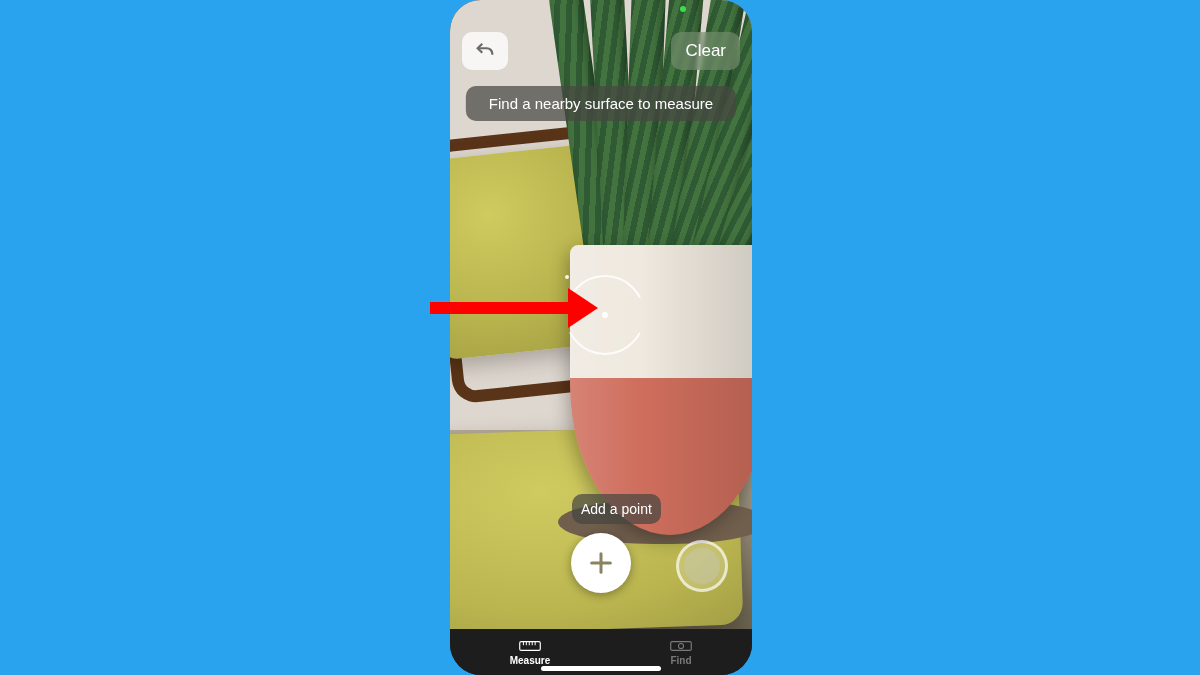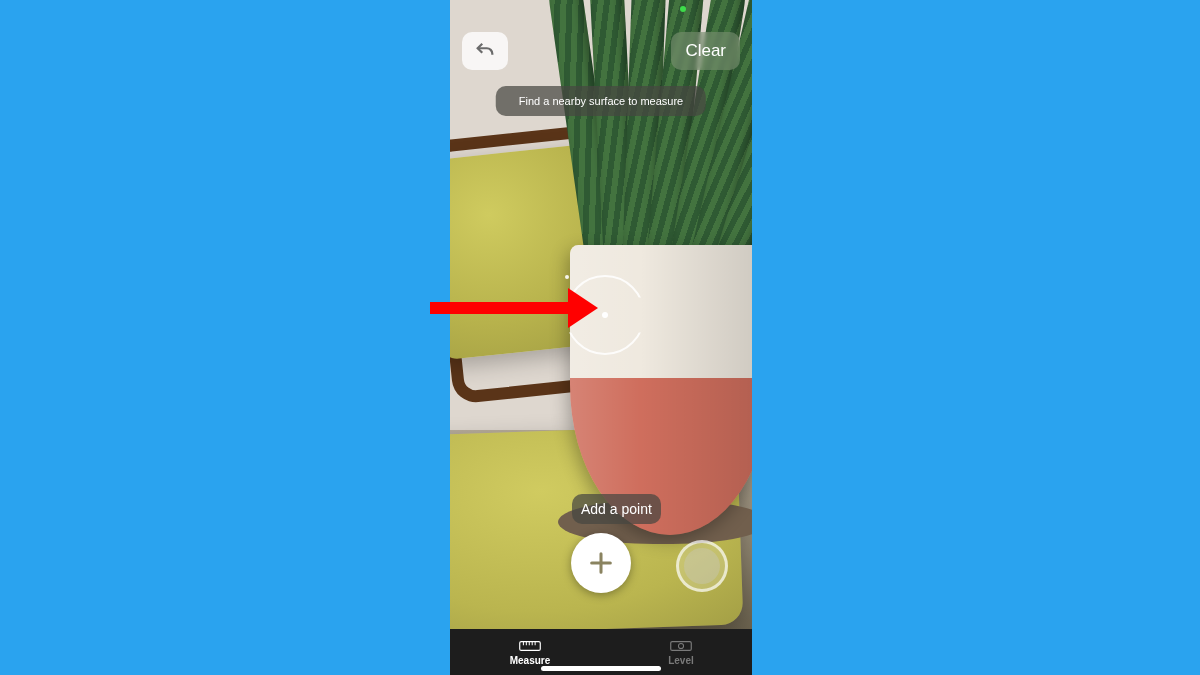--- a/index.html
+++ b/index.html
@@ -21,20 +21,21 @@
 
   
   .phone {
     position: absolute;
     left: 450px;
     top: 0;
     width: 302px;
     height: 675px;
     background: #1b1b1b;
     overflow: hidden;
+    border-radius: 31px;
   }
 
   
   .viewport {
     position: absolute;
     left: 0;
     top: 0;
     width: 302px;
     height: 629px;
     overflow: hidden;
@@ -128,21 +129,21 @@
     background: rgba(130,150,120,.55);
     color:#fff; font-size:17px; font-weight:500;
     border-radius:10px;
     display:flex; align-items:center; justify-content:center;
     backdrop-filter: blur(2px);
   }
 
   .hint-pill {
     position:absolute; left:50%; transform:translateX(-50%);
     background: rgba(70,70,65,.72);
-    color:#fff; font-size:11px; font-weight:400;
+    color:#fff; font-size:15px; font-weight:400;
     padding:9px 23px; border-radius:10px;
     white-space:nowrap;
   }
   .hint-top    { top:86px; }
   .hint-bottom { top:494px; left:122px; transform:none; font-size:14px; padding:7px 9px; }
 
   .btn-add {
     position:absolute; left:50%; top:533px; transform:translateX(-50%);
     width:60px; height:60px; border-radius:50%;
     background:#fff; box-shadow:0 2px 10px rgba(0,0,0,.35);
@@ -272,21 +273,21 @@
           <rect x="1" y="1" width="28" height="12" rx="2" fill="none" stroke="#fff" stroke-width="1.6"></rect>
           <path d="M6 1v5M10 1v5M14 1v5M18 1v5M22 1v5" stroke="#fff" stroke-width="1.4"></path>
         </svg>
         <span>Measure</span>
       </div>
       <div class="tab inactive">
         <svg viewBox="0 0 30 14">
           <rect x="1" y="1" width="28" height="12" rx="2" fill="none" stroke="#7a7a7a" stroke-width="1.6"></rect>
           <circle cx="15" cy="7" r="3.5" fill="none" stroke="#7a7a7a" stroke-width="1.4"></circle>
         </svg>
-        <span>Level</span>
+        <span>Find</span>
       </div>
     </div>
 
     <div class="home-indicator"></div>
   </div>
 
   <div class="arrow">
     <div class="arrow-line"></div>
     <div class="arrow-head"></div>
   </div>

